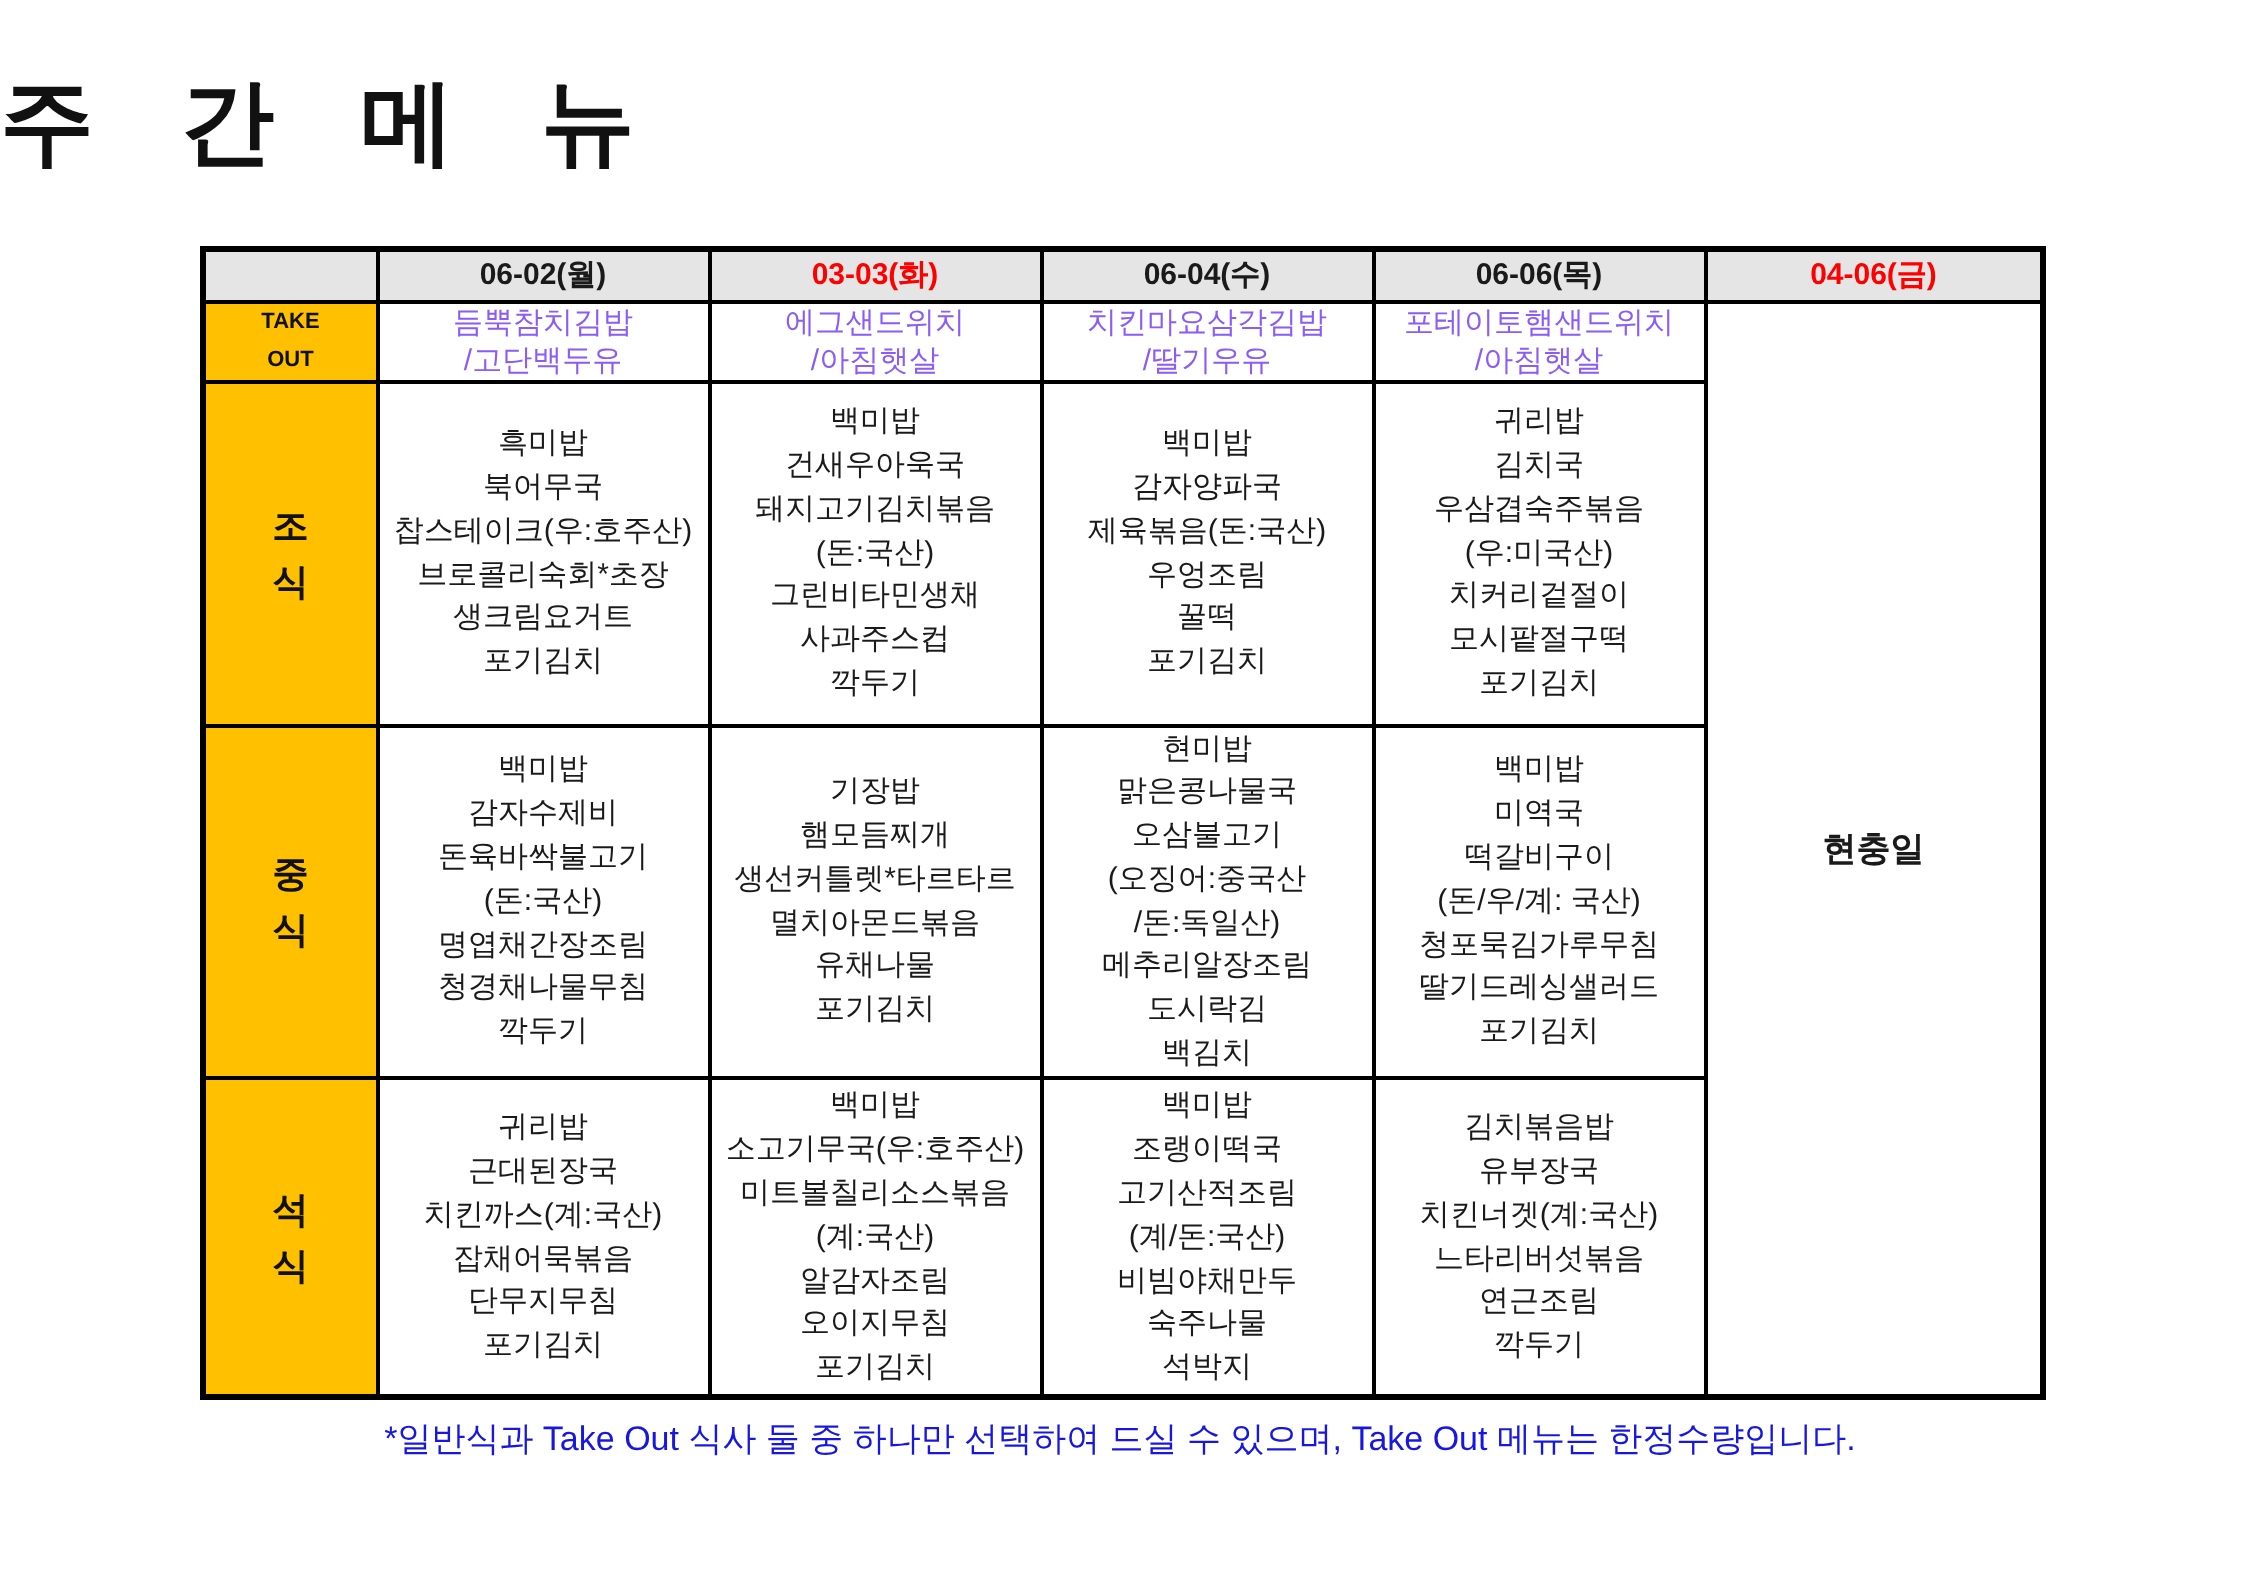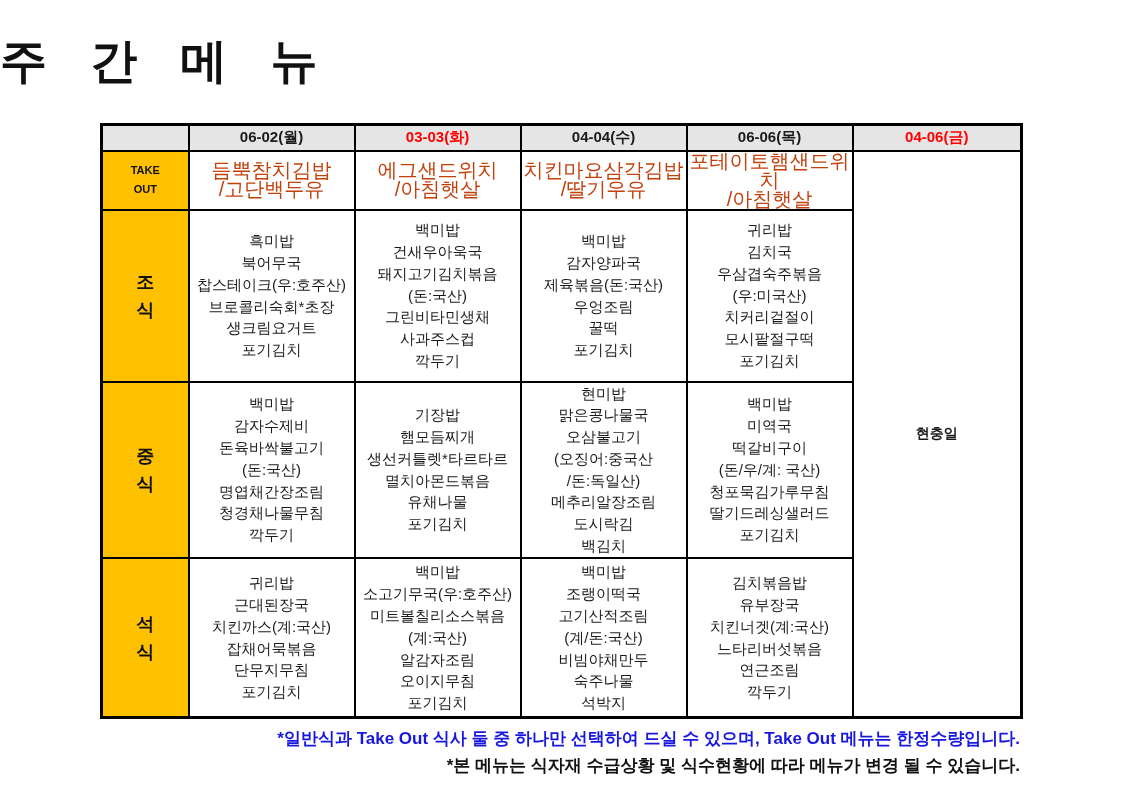--- a/index.html
+++ b/index.html
@@ -33,31 +33,31 @@
     overflow: hidden;
     color: #1a1a1a;
   }
   tr.head-row td { height: 26px; font-size: 15px; font-weight: bold; background: #e5e5e5; }
   .date-red { color: #FF0000; }
   .rowhead { background: #FFC000; font-weight: bold; white-space: pre-line; color: #111111; }
   .takeout-label { font-size: 11px; line-height: 19px; }
   .meal-label { font-size: 18px; line-height: 28px; }
   .cell-lines { white-space: pre-line; }
   tr.takeout-row td { height: 38px; }
-  .takeout-cell { color: #c2410c; font-size: 20px; line-height: 19px; }
+  .takeout-cell { color: #8b5cf6; font-size: 15px; line-height: 19px; }
   tr.breakfast-row td { height: 172px; }
   tr.lunch-row td { height: 174px; }
   tr.dinner-row td { height: 160px; }
   .menu-cell { font-size: 15px; line-height: 21.8px; }
-  .holiday-cell { font-weight: bold; font-size: 14px; background: #ffffff; }
+  .holiday-cell { font-weight: bold; font-size: 17px; background: #ffffff; }
   .footer-notes {
     width: 920px;
     margin: 6px 0 0 100px;
-    text-align: right;
-    font-weight: bold;
+    text-align: center;
+    font-weight: normal;
     font-size: 17px;
     line-height: 27px;
   }
   .note-blue { color: #1717E0; }
   .note-black { color: #111111; }
 </style>
 </head>
 <body>
 
 <div class="page-title">주 간 메 뉴</div>
@@ -69,21 +69,21 @@
     <col style="width:166px">
     <col style="width:166px">
     <col style="width:166px">
     <col style="width:169px">
   </colgroup>
   <tbody>
     <tr class="head-row">
       <td></td>
       <td>06-02(월)</td>
       <td class="date-red">03-03(화)</td>
-      <td>04-04(수)</td>
+      <td>06-04(수)</td>
       <td>06-06(목)</td>
       <td class="date-red">04-06(금)</td>
     </tr>
     <tr class="takeout-row">
       <td class="rowhead takeout-label cell-lines">TAKE
 OUT</td>
       <td class="takeout-cell cell-lines">듬뿍참치김밥
 /고단백두유</td>
       <td class="takeout-cell cell-lines">에그샌드위치
 /아침햇살</td>
@@ -183,14 +183,13 @@
 치킨너겟(계:국산)
 느타리버섯볶음
 연근조림
 깍두기</td>
     </tr>
   </tbody>
 </table>
 
 <div class="footer-notes">
   <div class="note-blue">*일반식과 Take Out 식사 둘 중 하나만 선택하여 드실 수 있으며, Take Out 메뉴는 한정수량입니다.</div>
-  <div class="note-black">*본 메뉴는 식자재 수급상황 및 식수현황에 따라 메뉴가 변경 될 수 있습니다.</div>
 </div>
 
 </body></html>

